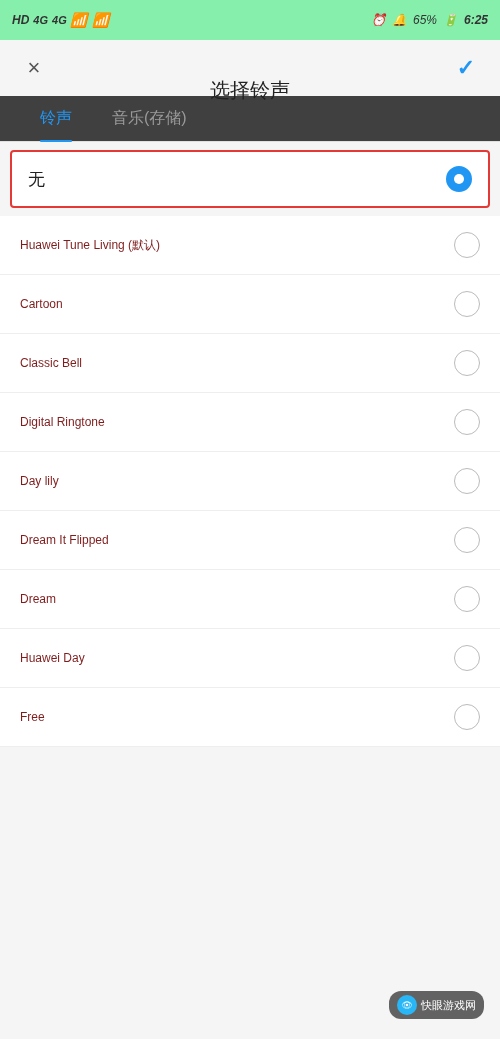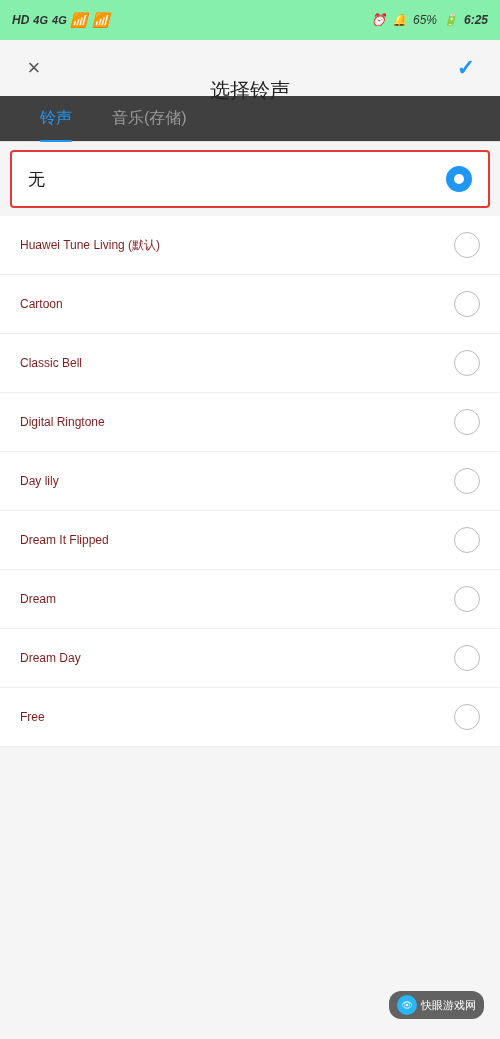--- a/index.html
+++ b/index.html
@@ -274,21 +274,21 @@
     <div class="radio-empty"></div>
   </div>
 
 
   <div class="list-item">
     <span class="list-item-text">Dream</span>
     <div class="radio-empty"></div>
   </div>
 
   <div class="list-item">
-    <span class="list-item-text">Dream Day</span>
+    <span class="list-item-text">Huawei Day</span>
     <div class="radio-empty"></div>
   </div>
 
   <div class="list-item">
     <span class="list-item-text">Free</span>
     <div class="radio-empty"></div>
   </div>
 
 </div>
 

